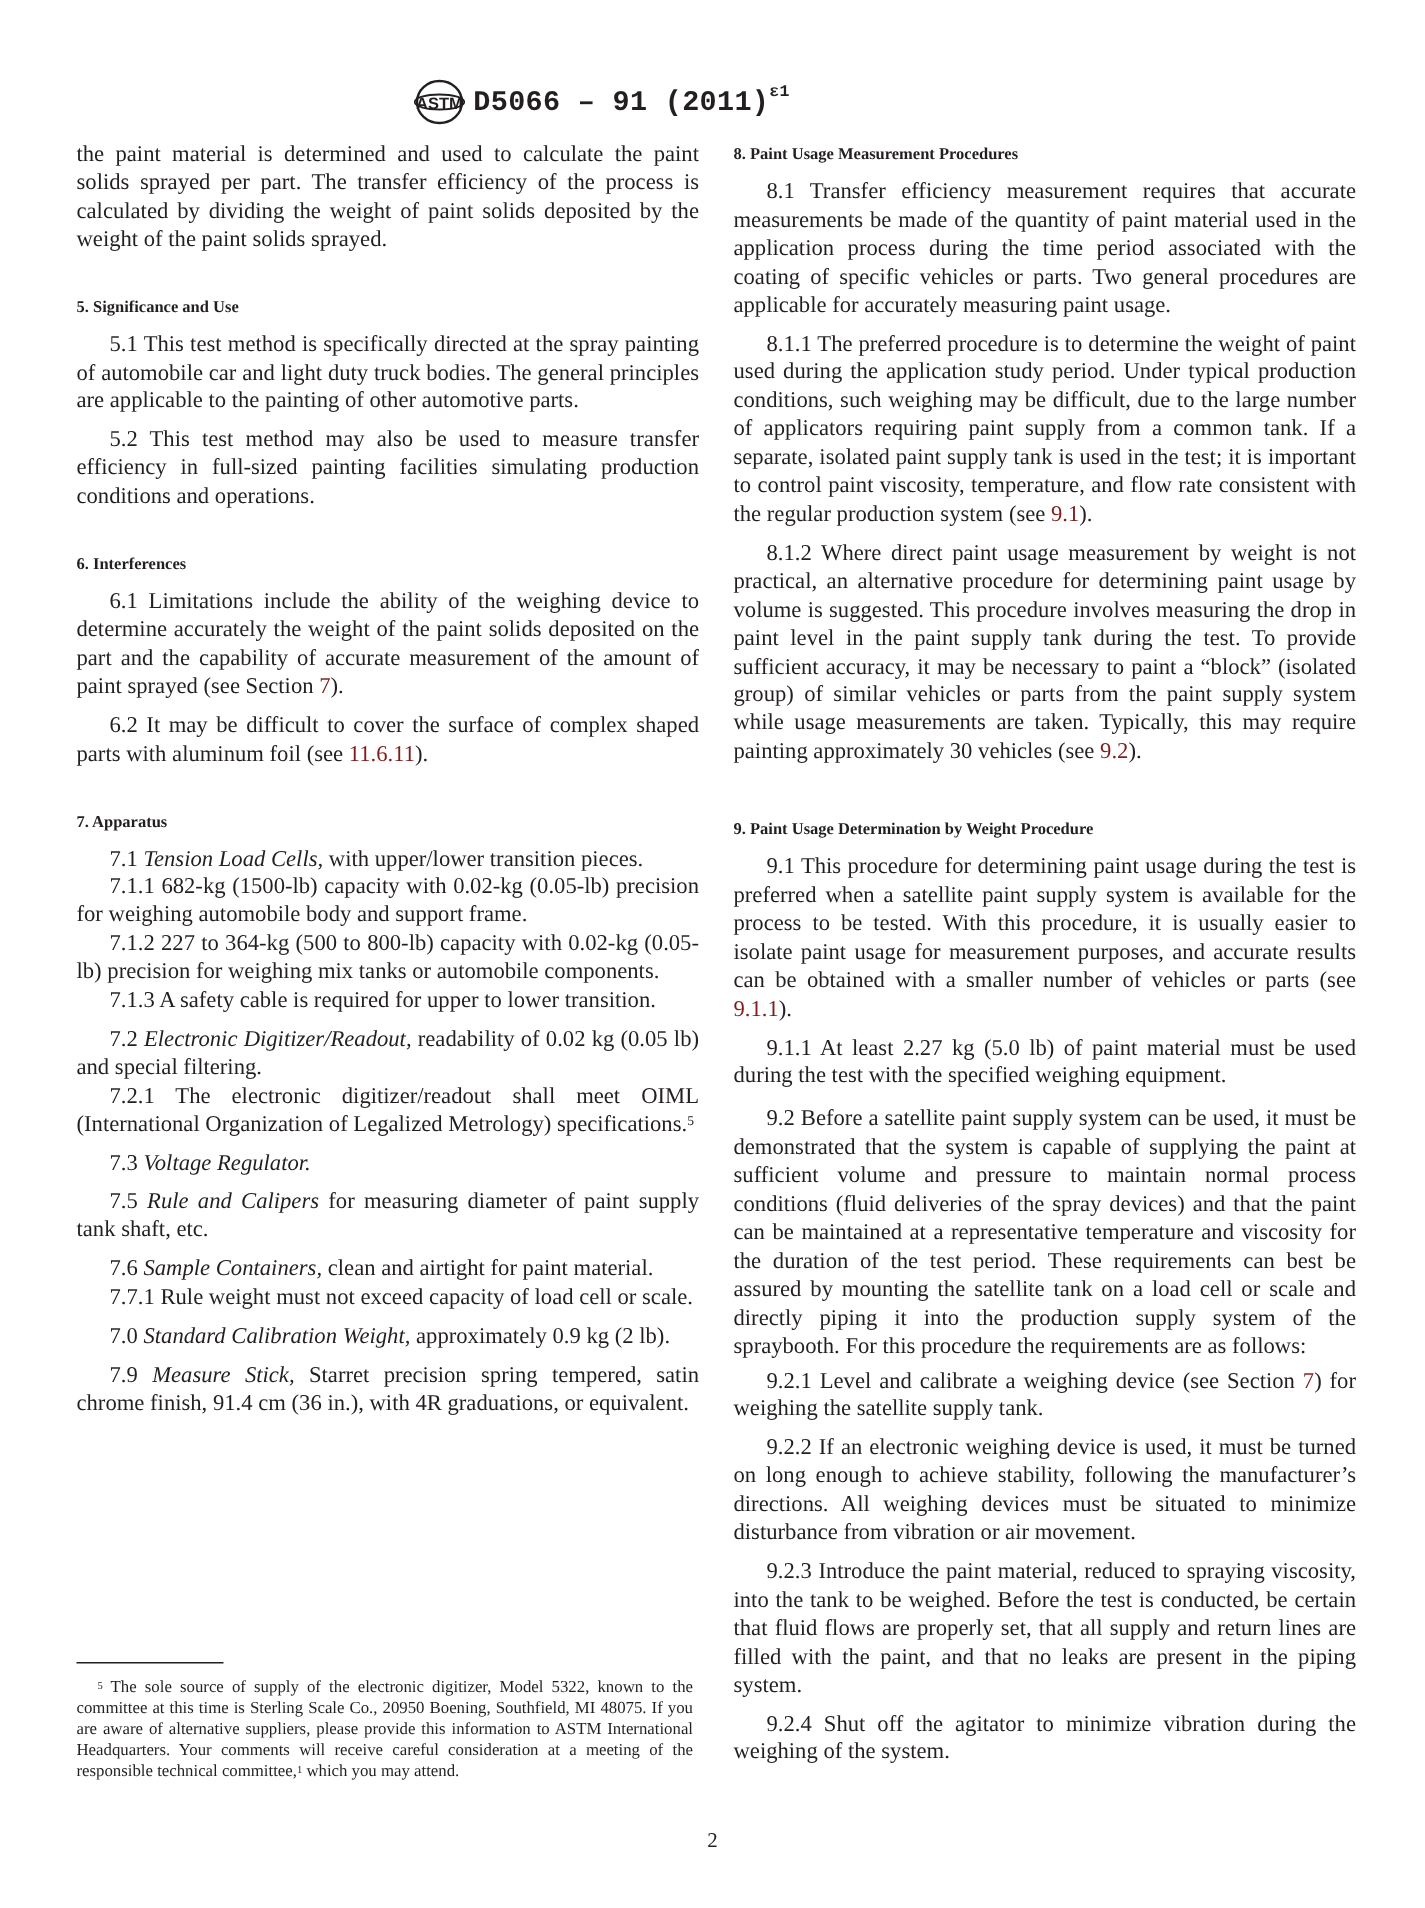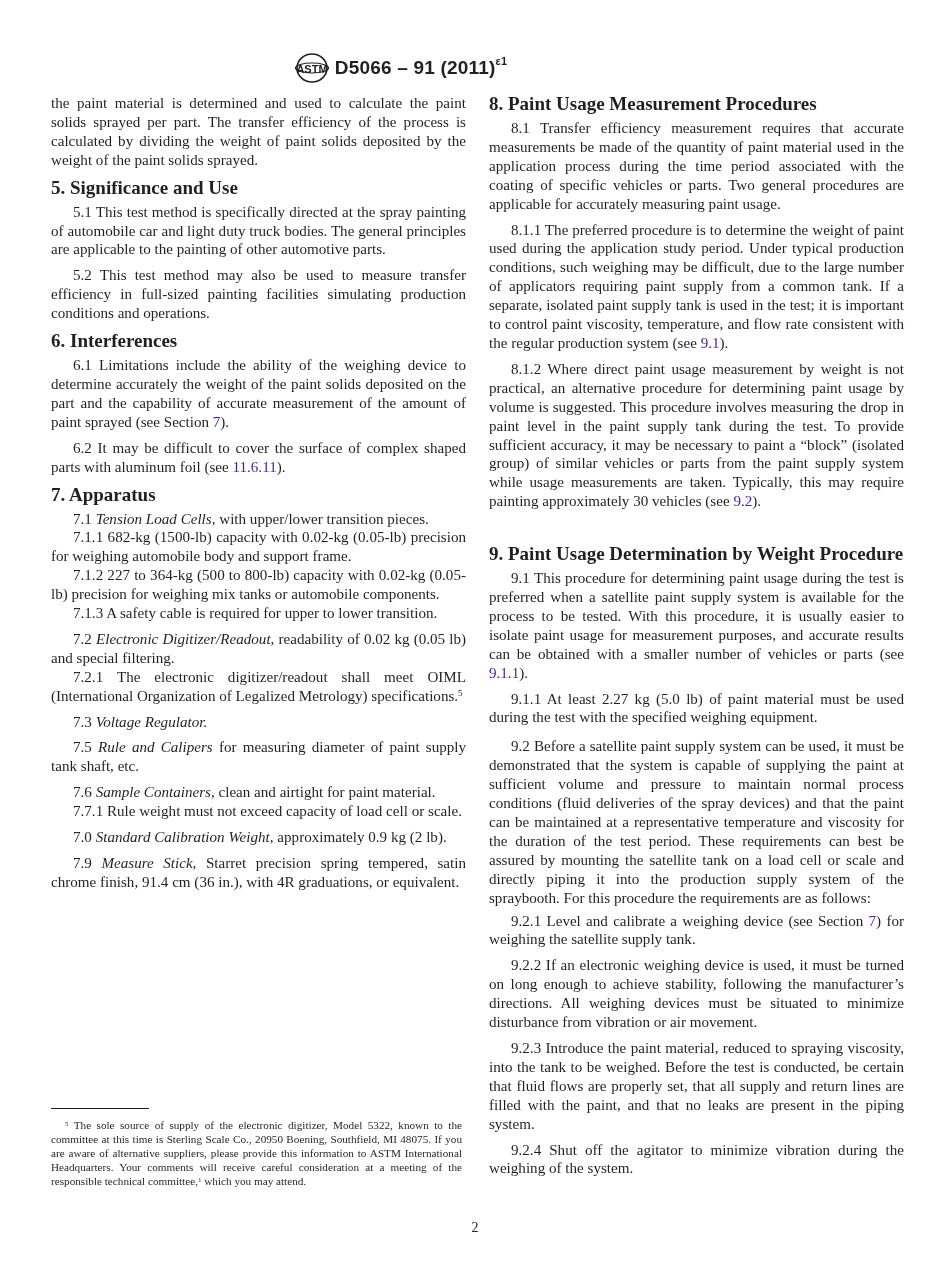--- a/index.html
+++ b/index.html
@@ -1,31 +1,31 @@
 <!DOCTYPE html>
 <html><head>
 <meta charset="utf-8">
 <style>
   html, body { margin:0; padding:0; background:#ffffff; }
   body { width:950px; height:1272px; position:relative; overflow:hidden;
          font-family:"Liberation Serif", "DejaVu Serif", serif; color:#231f20; }
   .header { position:absolute; top:52px; left:0; width:802px; text-align:center; }
   .header-inner { display:inline-flex; align-items:center; gap:6px; }
   .logo { width:34px; height:32px; }
-  .doc-id { font-family:Liberation Sans, sans-serif; font-weight:bold; font-size:19px; letter-spacing:0.2px; }
+  .doc-id { font-family:Liberation Mono, monospace; font-weight:bold; font-size:19px; letter-spacing:0.2px; }
   .doc-id sup { font-size:11px; position:relative; top:-2px; }
   .col { position:absolute; top:94px; width:415px; font-size:15.1px; line-height:18.9px; text-align:justify; }
   .col.left { left:51px; }
   .col.right { left:489px; }
   p { margin:0; }
   .indent { text-indent:22px; }
   .gap { margin-top:7px; }
-  h2 { font-size:19px; font-weight:bold; margin:0; line-height:19px; }
-  h2.sec { margin-top:8px; margin-bottom:6px; }
-  a.ref { color:#4c1d95; text-decoration:none; }
+  h2 { font-size:11px; font-weight:bold; margin:0; line-height:19px; }
+  h2.sec { margin-top:26px; margin-bottom:6px; }
+  a.ref { color:#7f1d1d; text-decoration:none; }
   i { }
   sup.fn { font-size:9px; vertical-align:top; position:relative; top:-3px; }
   .footnote-rule { position:absolute; left:51px; top:1108px; width:98px; border-top:1px solid #231f20; }
   .footnote { position:absolute; left:51px; top:1118px; width:411px; font-size:11.2px; line-height:14.1px; text-align:justify; text-indent:14px; }
   .footnote sup { font-size:7px; vertical-align:top; position:relative; top:-1px; }
   .page-num { position:absolute; top:1220px; left:0; width:950px; text-align:center; font-size:14px; }
 </style>
 </head>
 <body>
 

